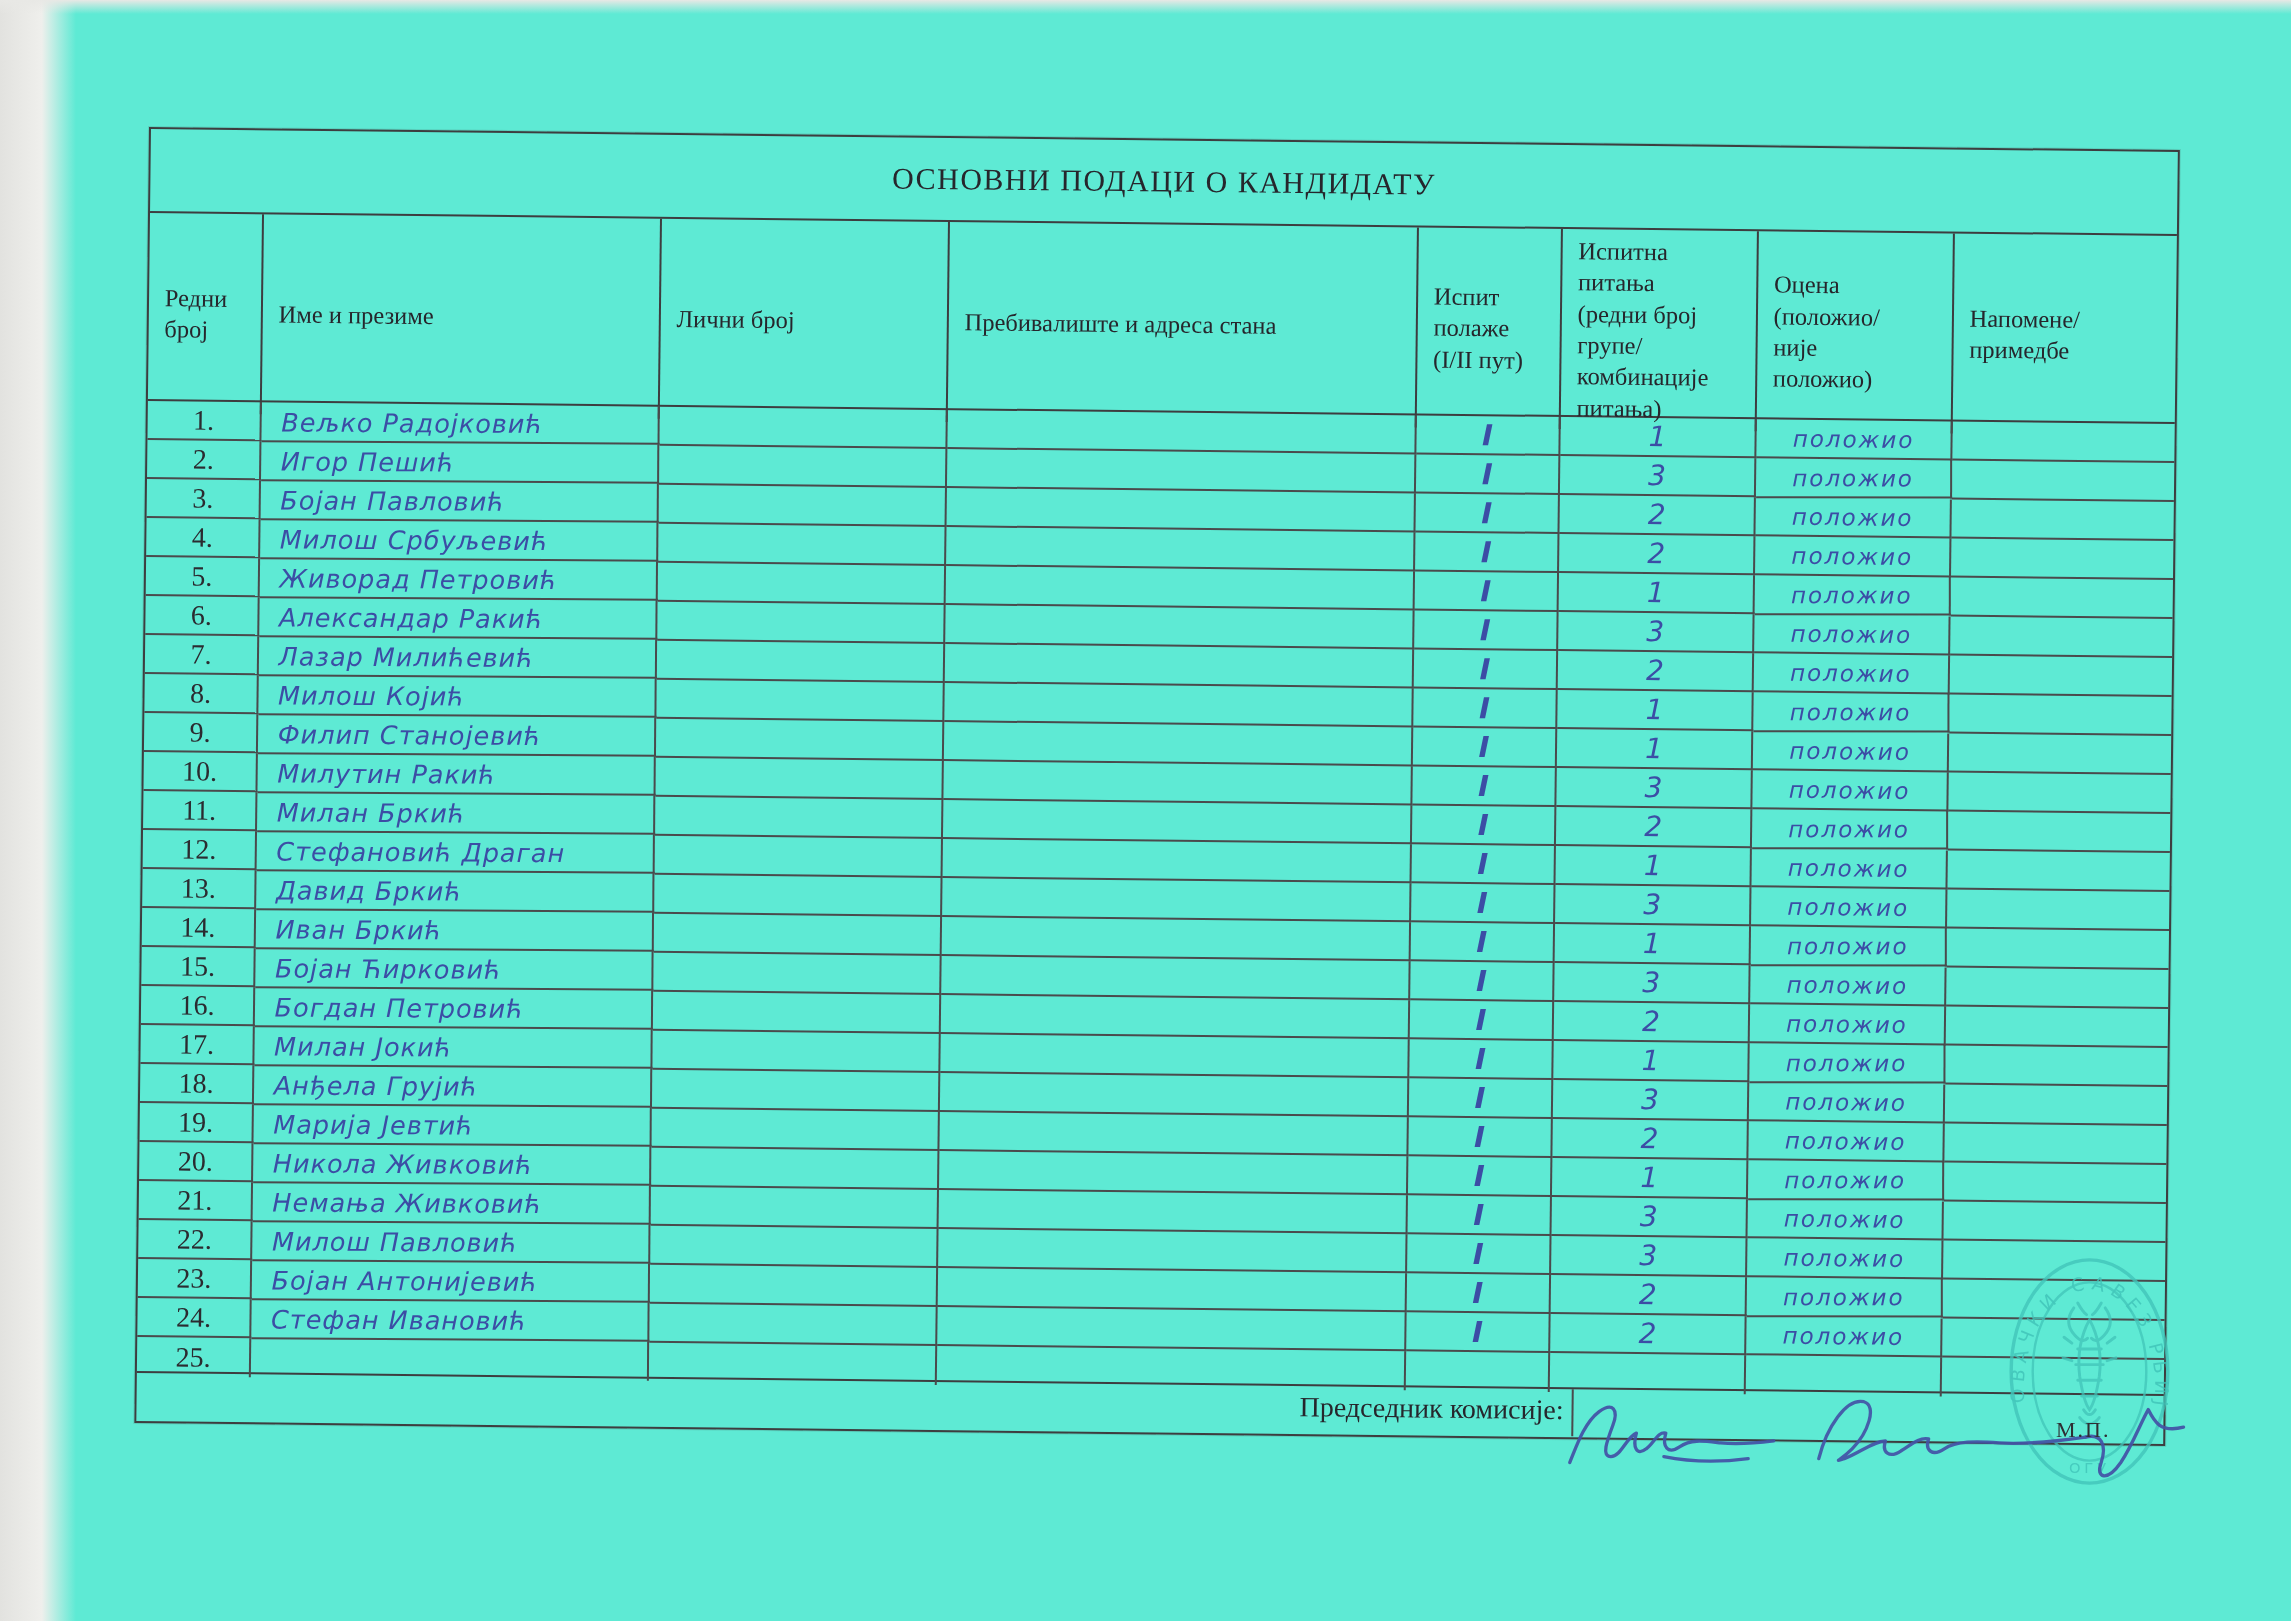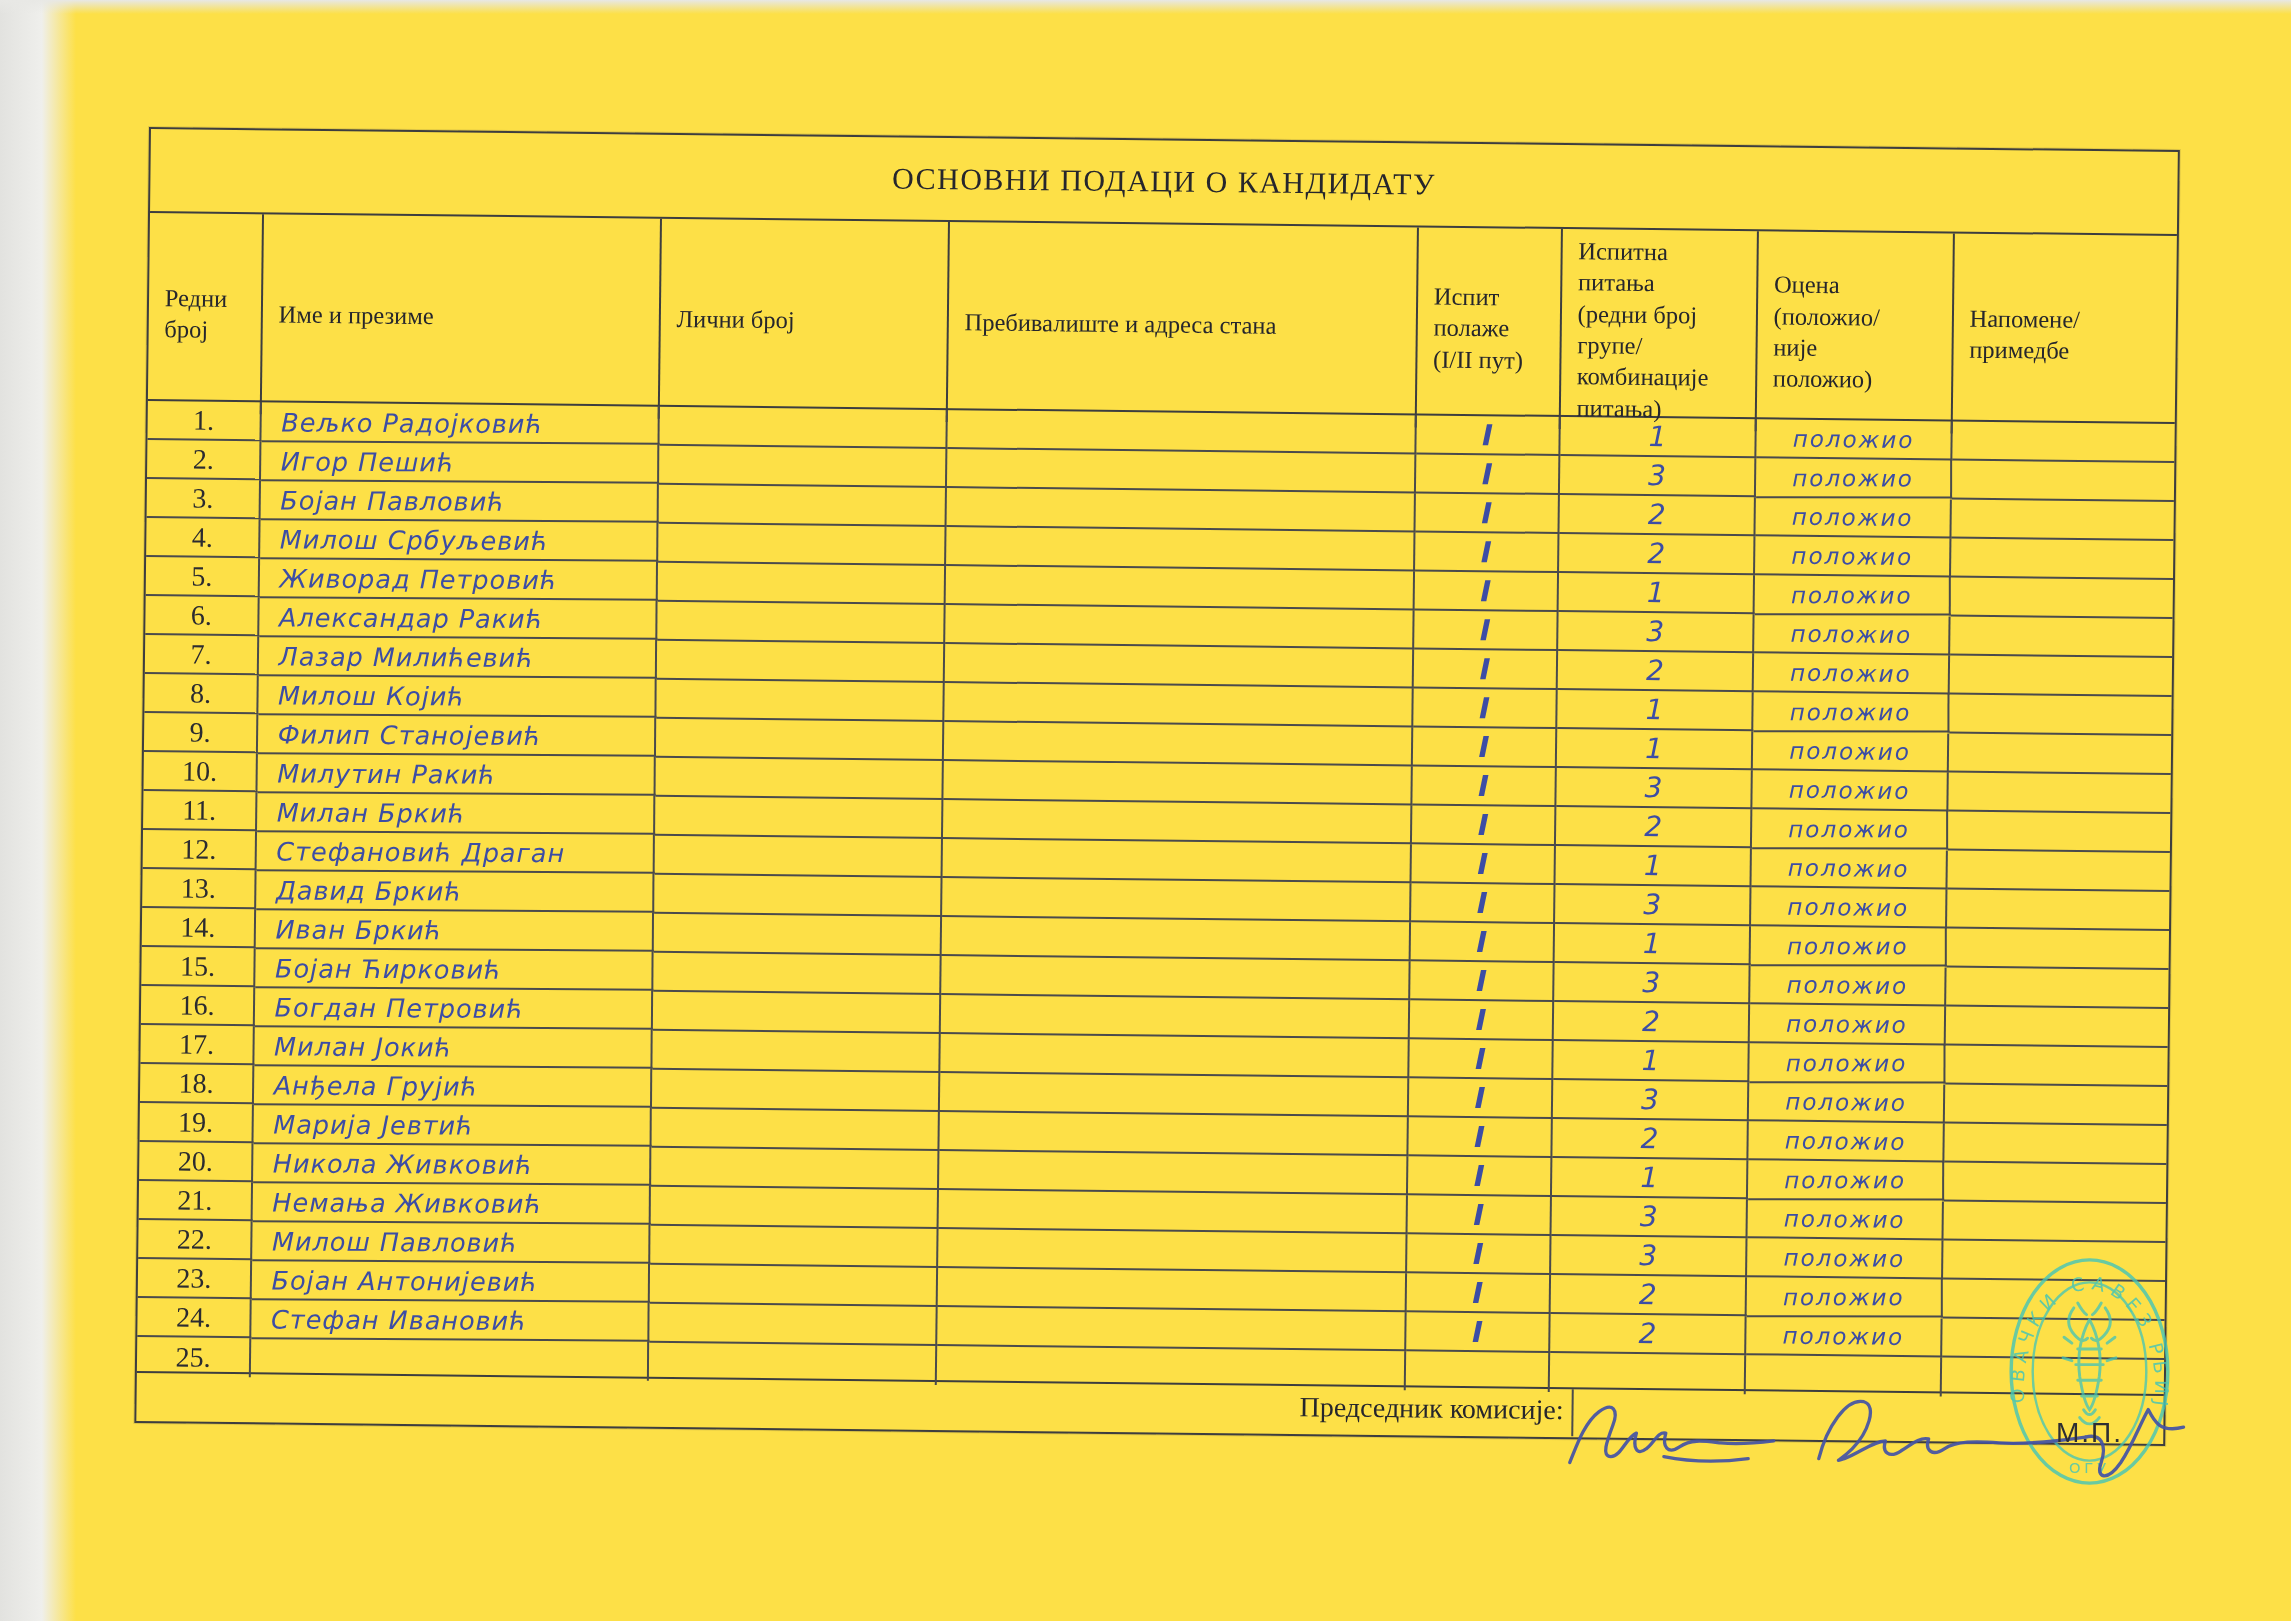--- a/index.html
+++ b/index.html
@@ -1,21 +1,21 @@
 <!DOCTYPE html>
 <html><head>
 <meta charset="utf-8">
 <style>
   html,body{margin:0;padding:0;}
   body{
     width:2292px;height:1621px;position:relative;overflow:hidden;
     background:#eeeeec;
     font-family:"Liberation Serif", serif;
   }
-  .scene{position:absolute;inset:0;background:#fde047;}
+  .scene{position:absolute;inset:0;background:#5eead4;}
   .edge-left{
     position:absolute;left:0;top:0;bottom:0;width:76px;
     background:linear-gradient(90deg,#e2e2df 0%,#efefec 55%,rgba(251,251,248,0) 100%);
   }
   .edge-top{
     position:absolute;left:0;top:0;right:0;height:13.7px;
     background:linear-gradient(180deg,#e8e8e5 0%,rgba(251,251,248,0) 100%);
   }
   .edge-bottom{
     position:absolute;left:0;bottom:0;right:0;height:59px;
@@ -83,21 +83,21 @@
     font-size:28px;color:#26262c;
   }
   .footer-divider{
     position:absolute;right:590px;top:0;bottom:0;width:2px;background:#4a4a4c;
   }
   
   .signature{position:absolute;left:1556px;top:1380px;z-index:6;}
   .stamp{position:absolute;left:2003px;top:1253px;z-index:4;opacity:.88;}
   .mp-mark{
     position:absolute;left:2056px;top:1417px;z-index:7;
-    font-size:28px;color:#2e2e33;font-family:Liberation Sans, sans-serif;letter-spacing:2px;
+    font-size:22px;color:#2e2e33;font-family:Liberation Serif, serif;letter-spacing:2px;
   }
 </style>
 </head>
 <body>
 
 <div class="scene">
   <div class="edge-left"></div>
   <div class="edge-top"></div>
   <div class="edge-bottom"></div>
 

